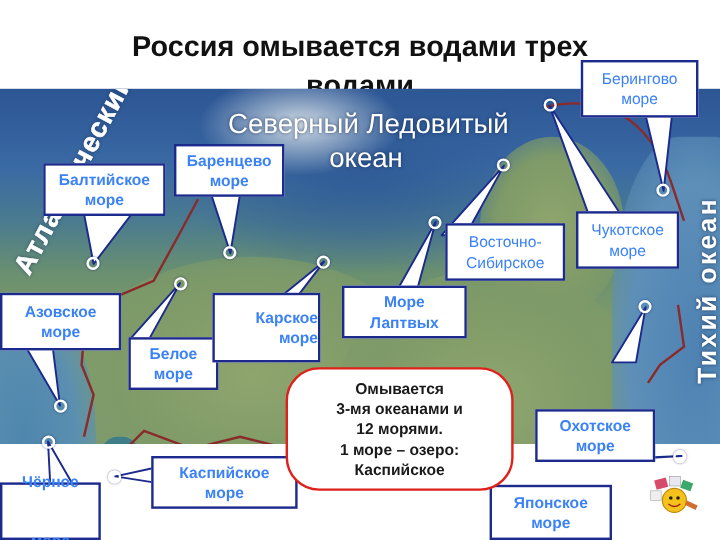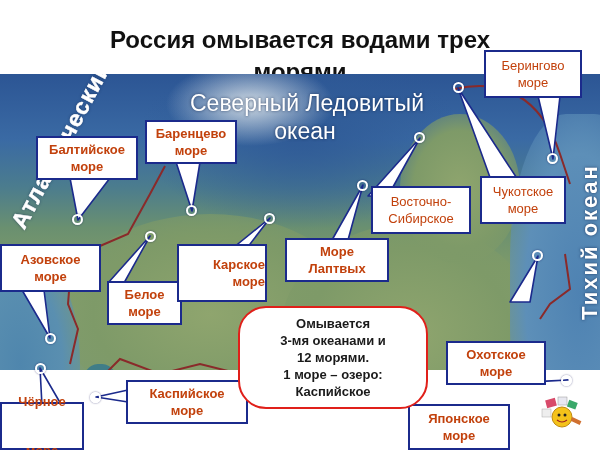--- a/index.html
+++ b/index.html
@@ -49,21 +49,21 @@
     transform: rotate(-62deg); transform-origin: 50% 50%; width: 180px; text-align: center;
     -webkit-text-stroke: 0.5px #ffffff;
   }
   .ocean-label.pacific {
     left: 470px; top: 155px; font-size: 22px; font-weight: bold; letter-spacing: 2px;
     transform: rotate(-90deg); width: 240px; text-align: center;
   }
 
   .callout {
     position: absolute; background: #ffffff; border: 2px solid #1b2a8c;
-    text-align: center; font-size: 13px; line-height: 17px; color: #c2410c;
+    text-align: center; font-size: 13px; line-height: 17px; color: #3b82f6;
     display: flex; flex-direction: column; justify-content: center; align-items: center;
     z-index: 3;
   }
   .callout.bold { font-weight: bold; }
   .callout span { display: block; }
 
   .pointer { position: absolute; left: 0; top: 0; width: 600px; height: 450px; z-index: 2; pointer-events: none; }
 
   .marker {
     position: absolute; width: 11px; height: 11px; border-radius: 50%;
@@ -80,21 +80,21 @@
 
   .mascot {
     position: absolute; left: 540px; top: 395px; width: 44px; height: 36px; z-index: 3;
   }
 </style>
 </head>
 <body>
 
 <div class="title">
   <div>Россия омывается водами трех</div>
-  <div>морями</div>
+  <div>водами</div>
 </div>
 
 <div class="map">
   <div class="land" style="left:60px;top:140px;width:300px;height:200px;"></div>
   <div class="land" style="left:280px;top:150px;width:260px;height:220px;"></div>
   <div class="land" style="left:400px;top:40px;width:120px;height:150px;"></div>
   <div class="sea-west"></div>
   <div class="sea-east"></div>
   <div class="caspian"></div>
 

